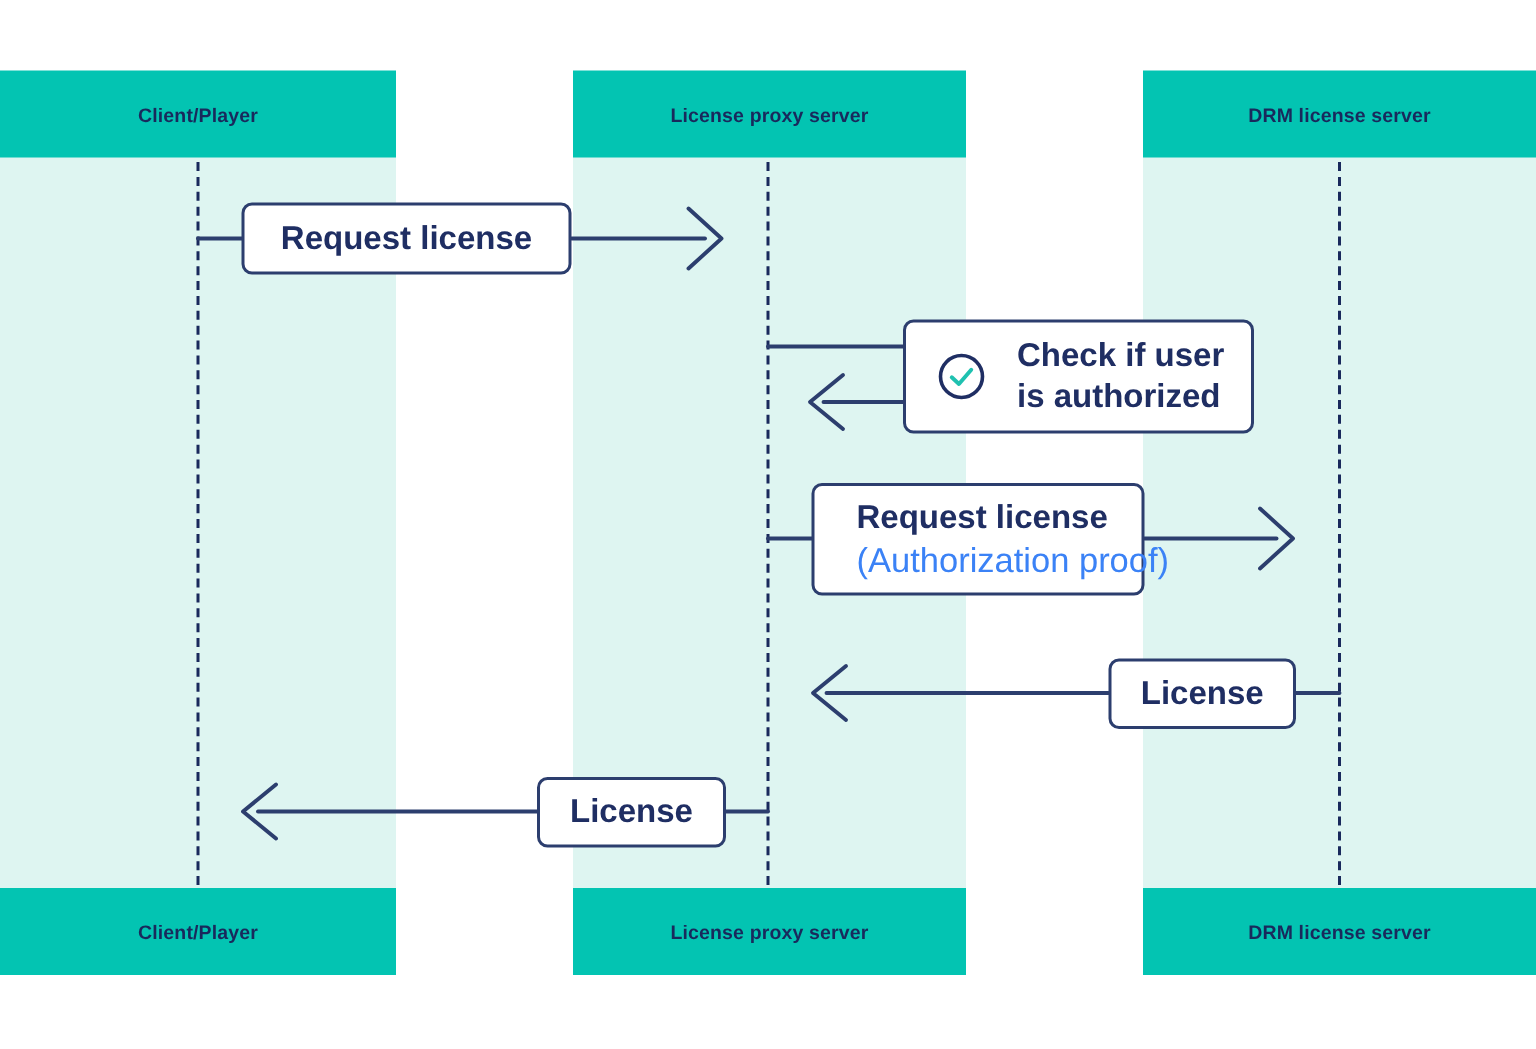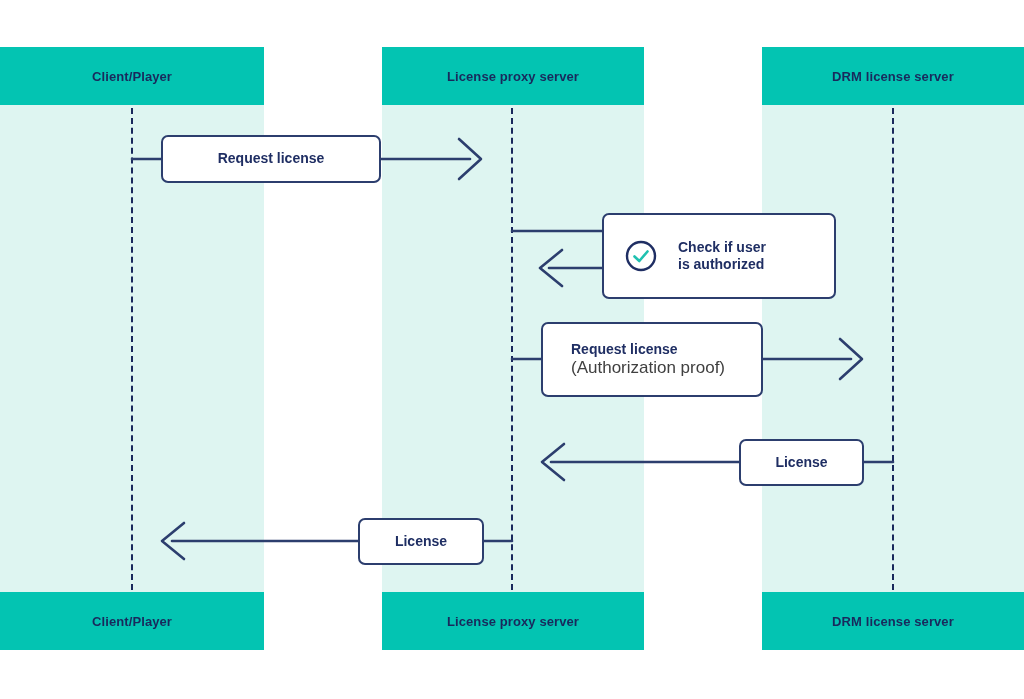--- a/index.html
+++ b/index.html
@@ -77,30 +77,30 @@
     padding-left: 20px;
     gap: 20px;
   }
   .msg-text-wrap {
     display: flex;
     flex-direction: column;
     line-height: 1.22;
   }
   .msg-title {
     color: #1F2E63;
-    font-size: 14px;
+    font-size: 22px;
     font-weight: bold;
     white-space: nowrap;
   }
   .msg-title.two-line {
     text-align: left;
   }
   .msg-sub {
-    color: #404040;
-    font-size: 17px;
+    color: #3b82f6;
+    font-size: 23px;
     font-weight: normal;
     white-space: nowrap;
   }
   .check-icon {
     flex: 0 0 auto;
     width: 34px;
     height: 34px;
     display: block;
   }
 </style>
@@ -161,21 +161,21 @@
       <polyline points="184,523 162,541 184,559"></polyline>
     </g>
   </svg>
 
   <div class="msg-box" style="left:161px; top:135px; width:220px; height:48px;">
     <div class="msg-text-wrap">
       <span class="msg-title">Request license</span>
     </div>
   </div>
 
-  <div class="msg-box with-icon" style="left:602px; top:213px; width:234px; height:86px;">
+  <div class="msg-box with-icon" style="left:602px; top:213px; width:234px; height:76px;">
     <span class="check-icon">
       <svg viewBox="0 0 34 34" xmlns="http://www.w3.org/2000/svg">
         <circle cx="17" cy="17" r="14" fill="none" stroke="#1F2E63" stroke-width="2.4"></circle>
         <polyline points="10.5,17.5 15.3,22 23.5,12.5" fill="none" stroke="#1FC1B0" stroke-width="2.6" stroke-linecap="round" stroke-linejoin="round"></polyline>
       </svg>
     </span>
     <div class="msg-text-wrap">
       <span class="msg-title two-line">Check if user</span>
       <span class="msg-title two-line">is authorized</span>
     </div>

